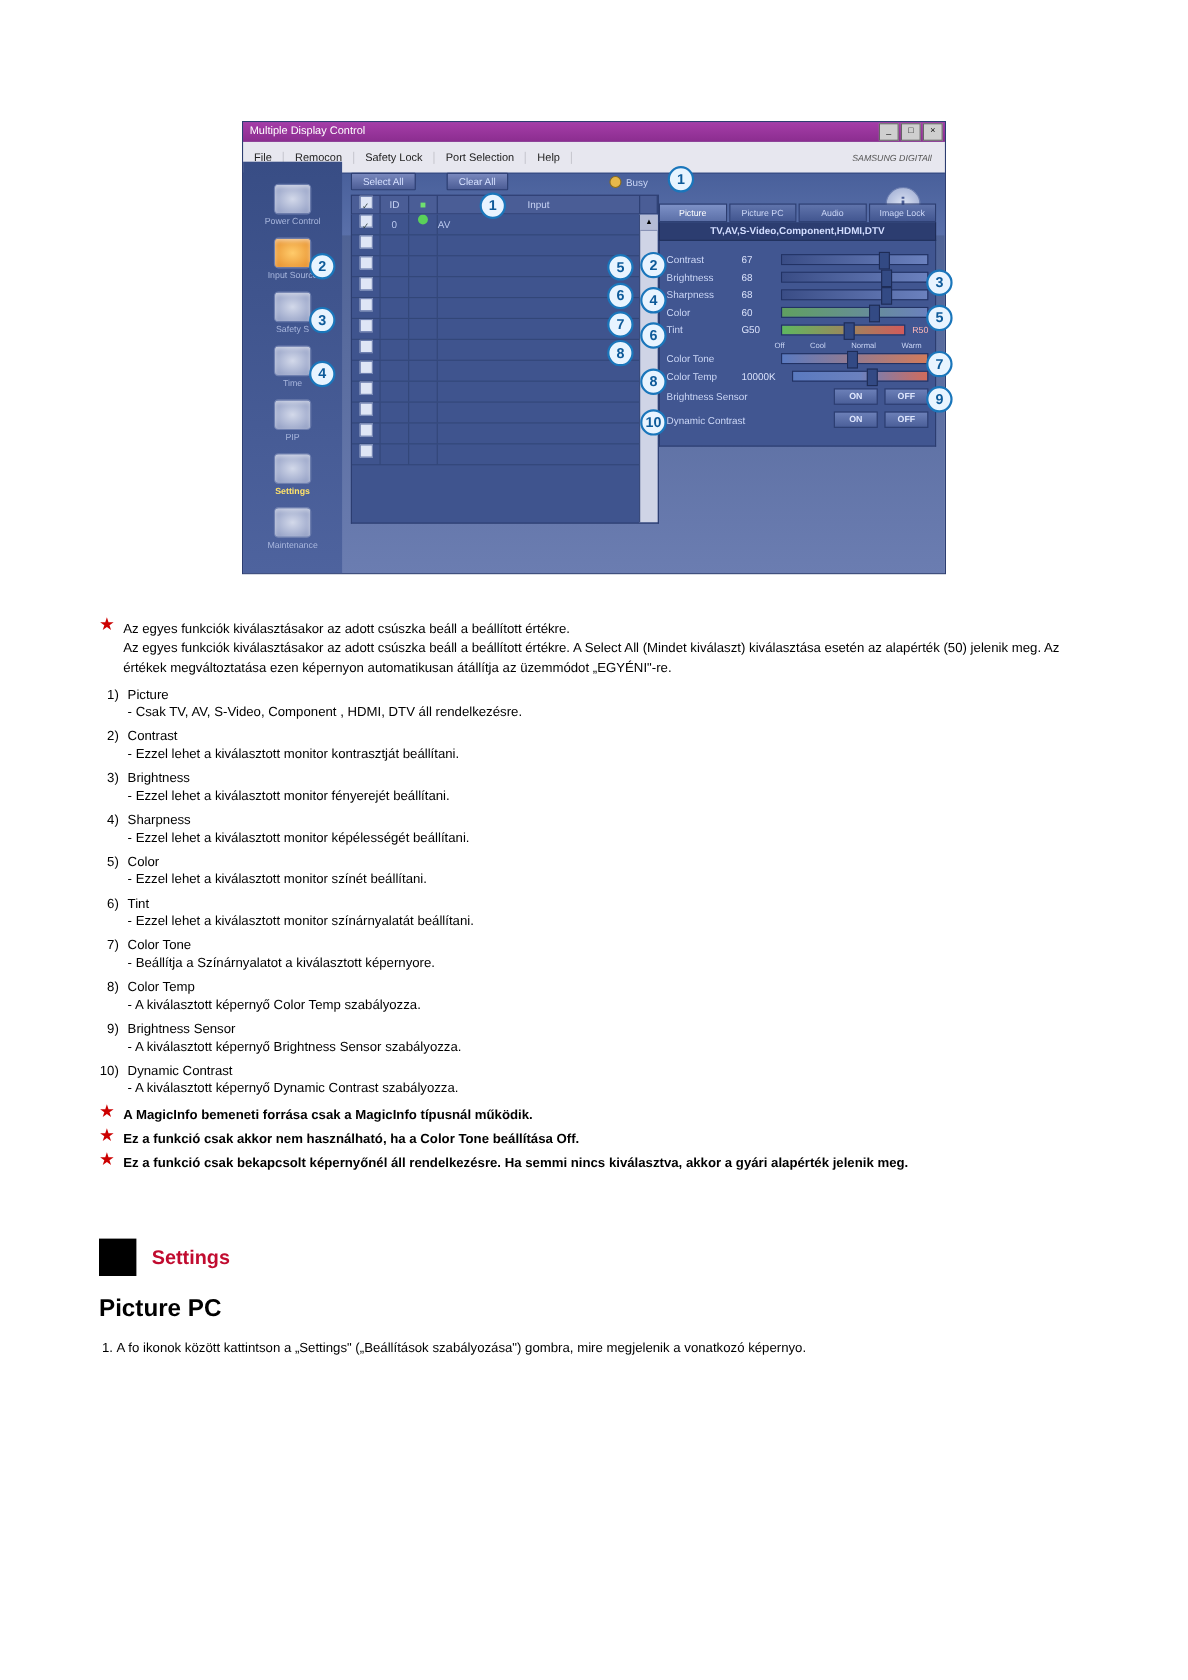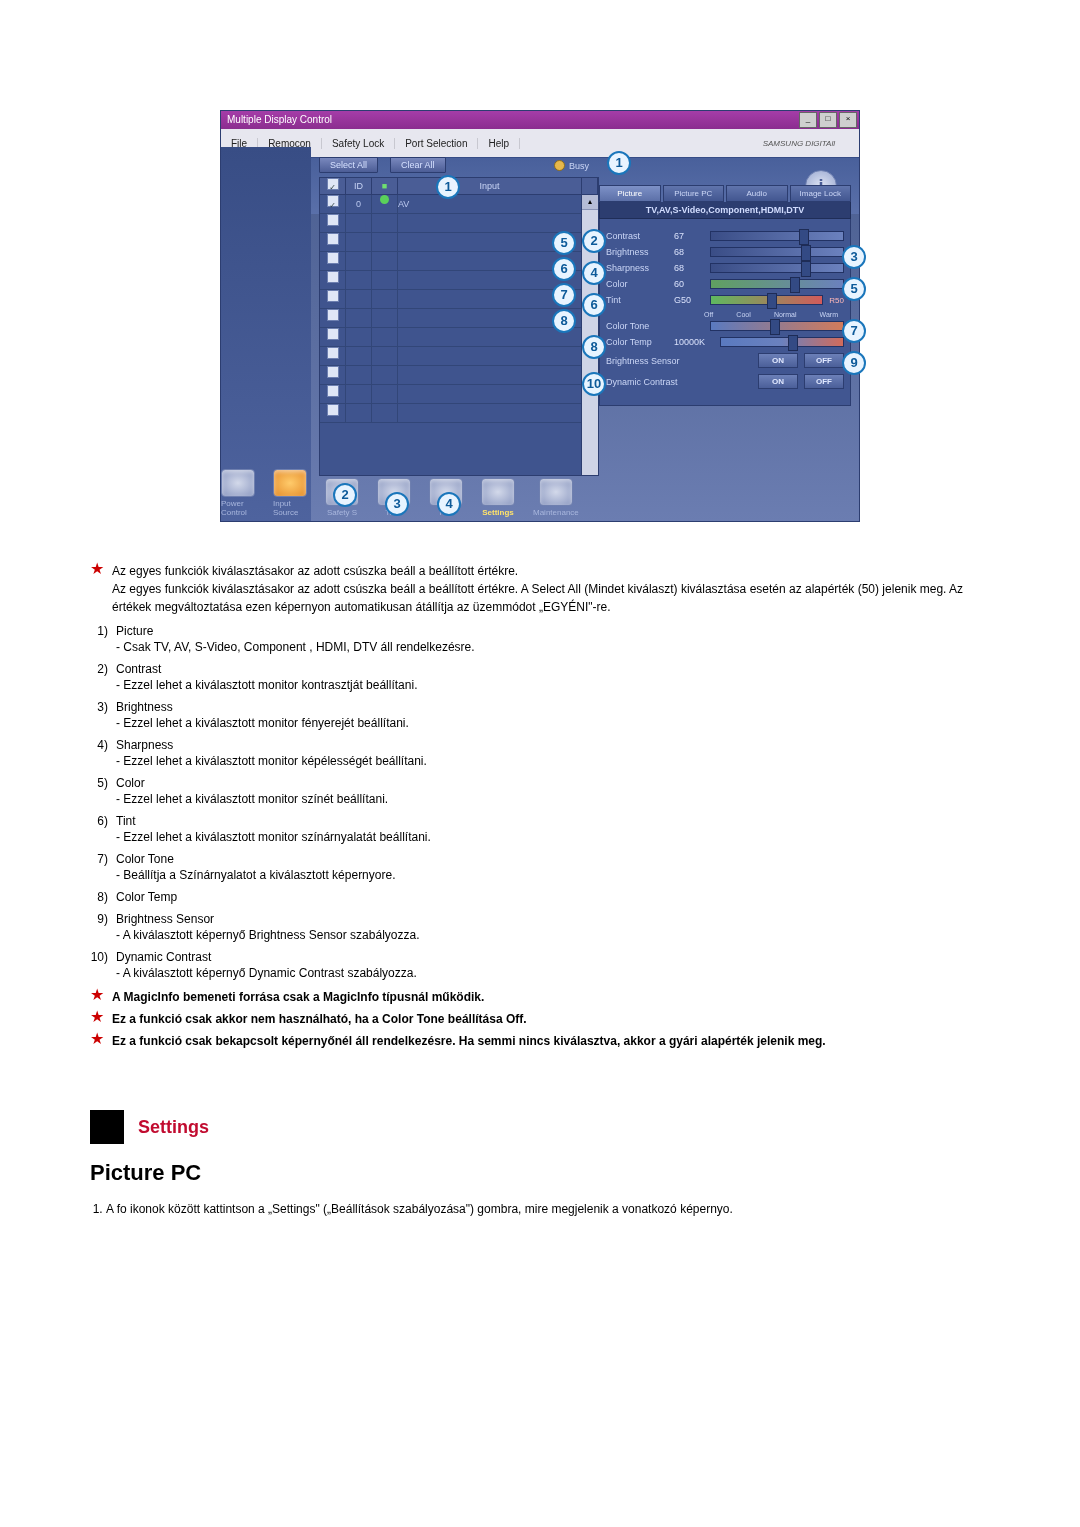--- a/index.html
+++ b/index.html
@@ -45,35 +45,35 @@
     height: 28px;
     background: #e7e7ef;
     font-size: 10px;
     display: flex;
     justify-content: space-between;
     align-items: center;
     color: #222;
   }
   .menubar .mleft { display: flex; }
   .menubar .mitem { padding: 0 10px; border-right: 1px solid #c8c8d0; }
-  .menubar .brand { padding-right: 24px; font-size: 8px; color: #555; font-style: italic; }
+  .menubar .brand { padding-right: 12px; font-size: 8px; color: #555; font-style: italic; }
   .body-area {
     position: absolute;
     top: 36px; left: 0; right: 0; bottom: 0;
     display: flex;
   }
   
   .sidebar {
     width: 90px;
     background: linear-gradient(#384d85, #4e639e);
     padding-top: 16px;
     display: flex;
-    flex-direction: row;
+    flex-direction: column;
     align-items: flex-end;
-    gap: 18px;
+    gap: 2px;
     color: #a8b6dd;
     font-size: 9px;
   }
   .sb-item { display: flex; flex-direction: column; align-items: center; width: 100%; position: relative; padding: 4px 0; }
   .sb-icon {
     width: 32px; height: 26px; border-radius: 4px;
     background: radial-gradient(#d3d9ea, #8c99c1);
     border: 1px solid #6e7faf;
     box-shadow: inset 0 2px 4px #fff8;
   }
@@ -81,21 +81,21 @@
   .sb-item.selected .sb-lbl { color: #ffe36b; font-weight: bold; }
   .sb-lbl { margin-top: 2px; font-size: 8px; }
   
   .middle {
     flex: 1;
     padding: 10px 0 0 8px;
     position: relative;
   }
   .top-btns {
     display: flex;
-    gap: 12px;
+    gap: 28px;
     align-items: center;
     font-size: 9px;
   }
   .seg-btn {
     padding: 2px 10px;
     background: linear-gradient(#7988bd, #4c5d96);
     color: #d5e0ff;
     border: 1px solid #2c3d70;
     border-radius: 1px;
     font-size: 9px;
@@ -567,20 +567,21 @@
           <div class="n">7)</div>
           <div class="body">
             <div class="ttl">Color Tone</div>
             <div class="sub">- Beállítja a Színárnyalatot a kiválasztott képernyore.</div>
           </div>
         </div>
       <div class="num-item">
           <div class="n">8)</div>
           <div class="body">
             <div class="ttl">Color Temp</div>
+            <div class="sub">- A kiválasztott képernyő Color Temp szabályozza.</div>
           </div>
         </div>
       <div class="num-item">
           <div class="n">9)</div>
           <div class="body">
             <div class="ttl">Brightness Sensor</div>
             <div class="sub">- A kiválasztott képernyő Brightness Sensor szabályozza.</div>
           </div>
         </div>
       <div class="num-item">

